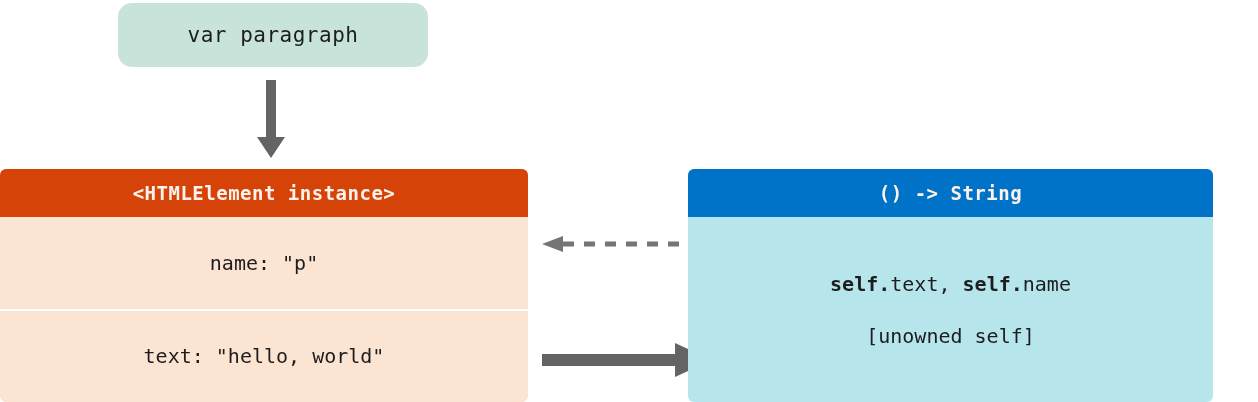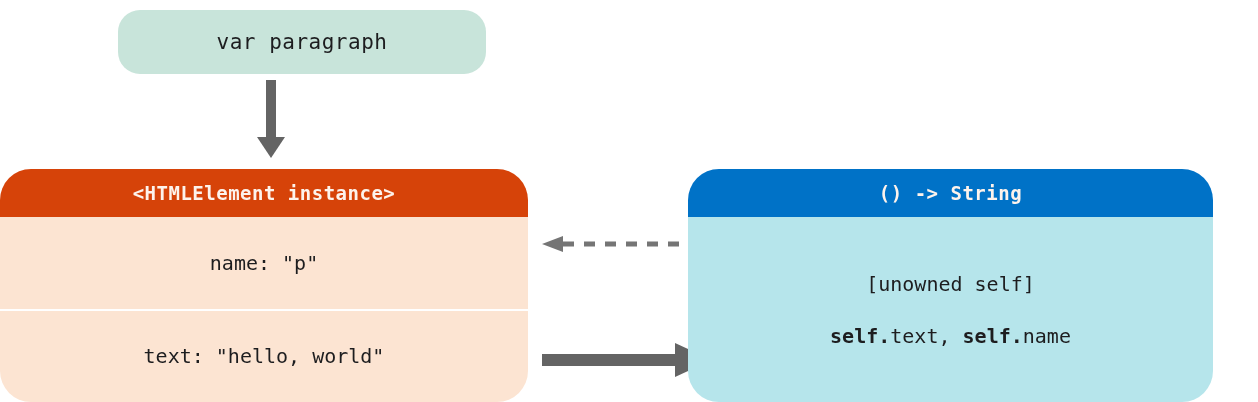--- a/index.html
+++ b/index.html
@@ -14,38 +14,38 @@
     height: 402px;
     background: #ffffff;
     overflow: hidden;
     color: var(--body-text, #1d1d1f);
   }
 
   
   .pill {
     position: absolute;
     left: 118px;
-    top: 10px;
-    width: 368px;
+    top: 3px;
+    width: 310px;
     height: 64px;
     background: var(--pill-bg, #c8e4da);
-    border-radius: 22px;
+    border-radius: 14px;
     display: flex;
     align-items: center;
     justify-content: center;
     font-size: 21px;
     letter-spacing: 0.5px;
   }
 
   
   .box {
     position: absolute;
     top: 169px;
     height: 233px;
-    border-radius: 31px;
+    border-radius: 6px;
     overflow: hidden;
     display: flex;
     flex-direction: column;
   }
   .box.instance { left: 0; width: 528px; }
   .box.closure  { left: 688px; width: 525px; }
 
   .box-header {
     height: 48px;
     flex: 0 0 48px;
@@ -129,21 +129,21 @@
     <rect x="1" y="12" width="135" height="12" fill="currentColor"></rect>
     <polygon points="134,1 134,35 171,18" fill="currentColor"></polygon>
   </svg>
 
   <div class="box closure">
     <div class="box-header">
       <span>() -&gt; String</span>
     </div>
     <div class="box-body">
       <div class="closure-line">
-        <span>[unowned self]</span>
+        <span class="b">self.</span><span>text</span><span>, </span><span class="b">self.</span><span>name</span>
       </div>
       <div class="closure-line">
-        <span class="b">self.</span><span>text</span><span>, </span><span class="b">self.</span><span>name</span>
+        <span>[unowned self]</span>
       </div>
     </div>
   </div>
 
 </div>
 
 </body></html>

